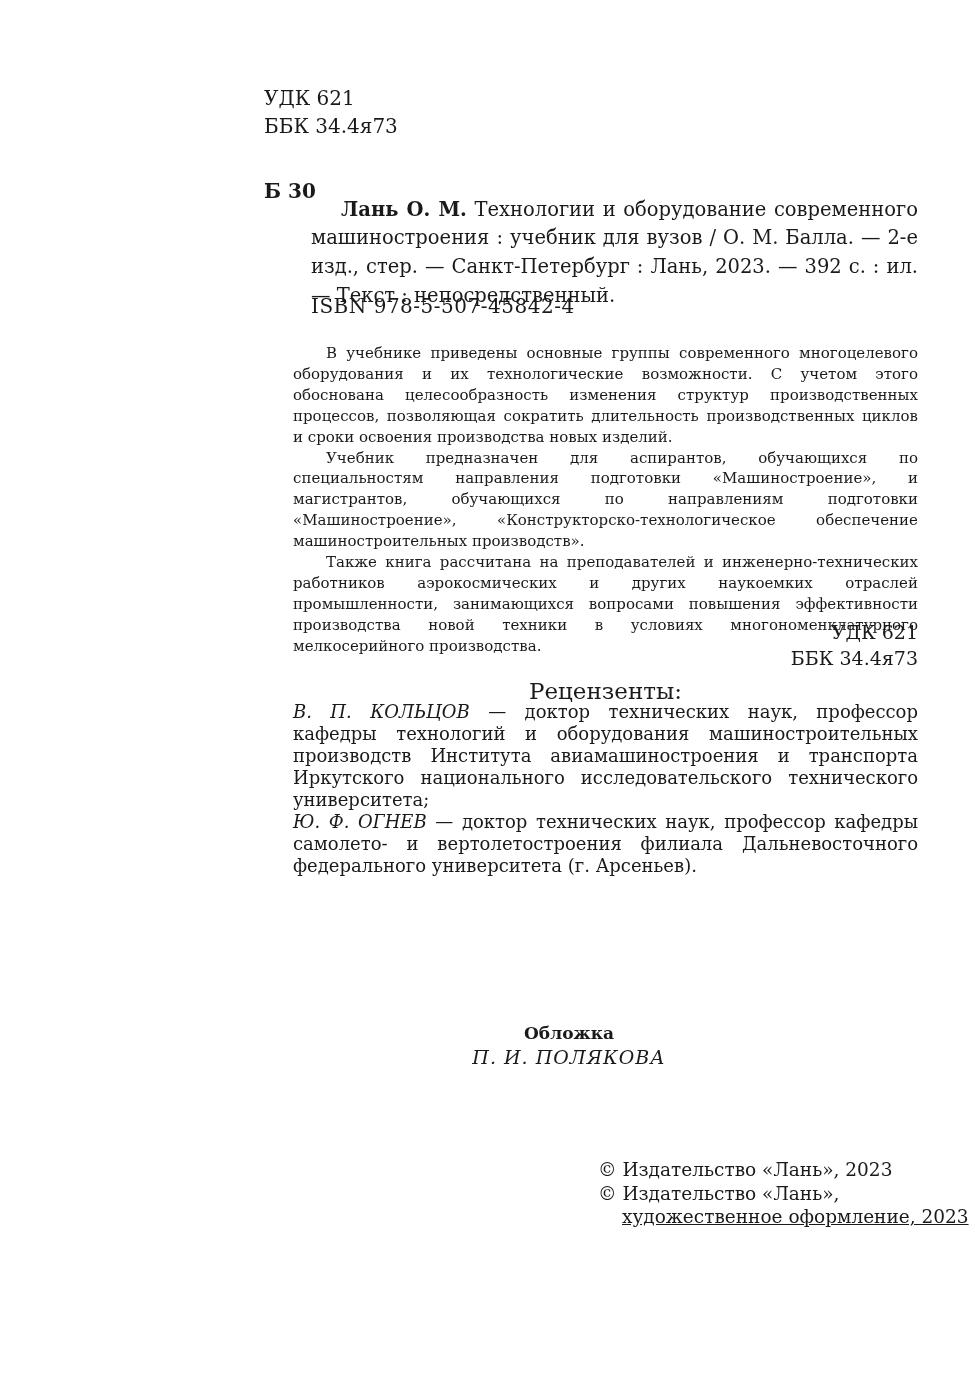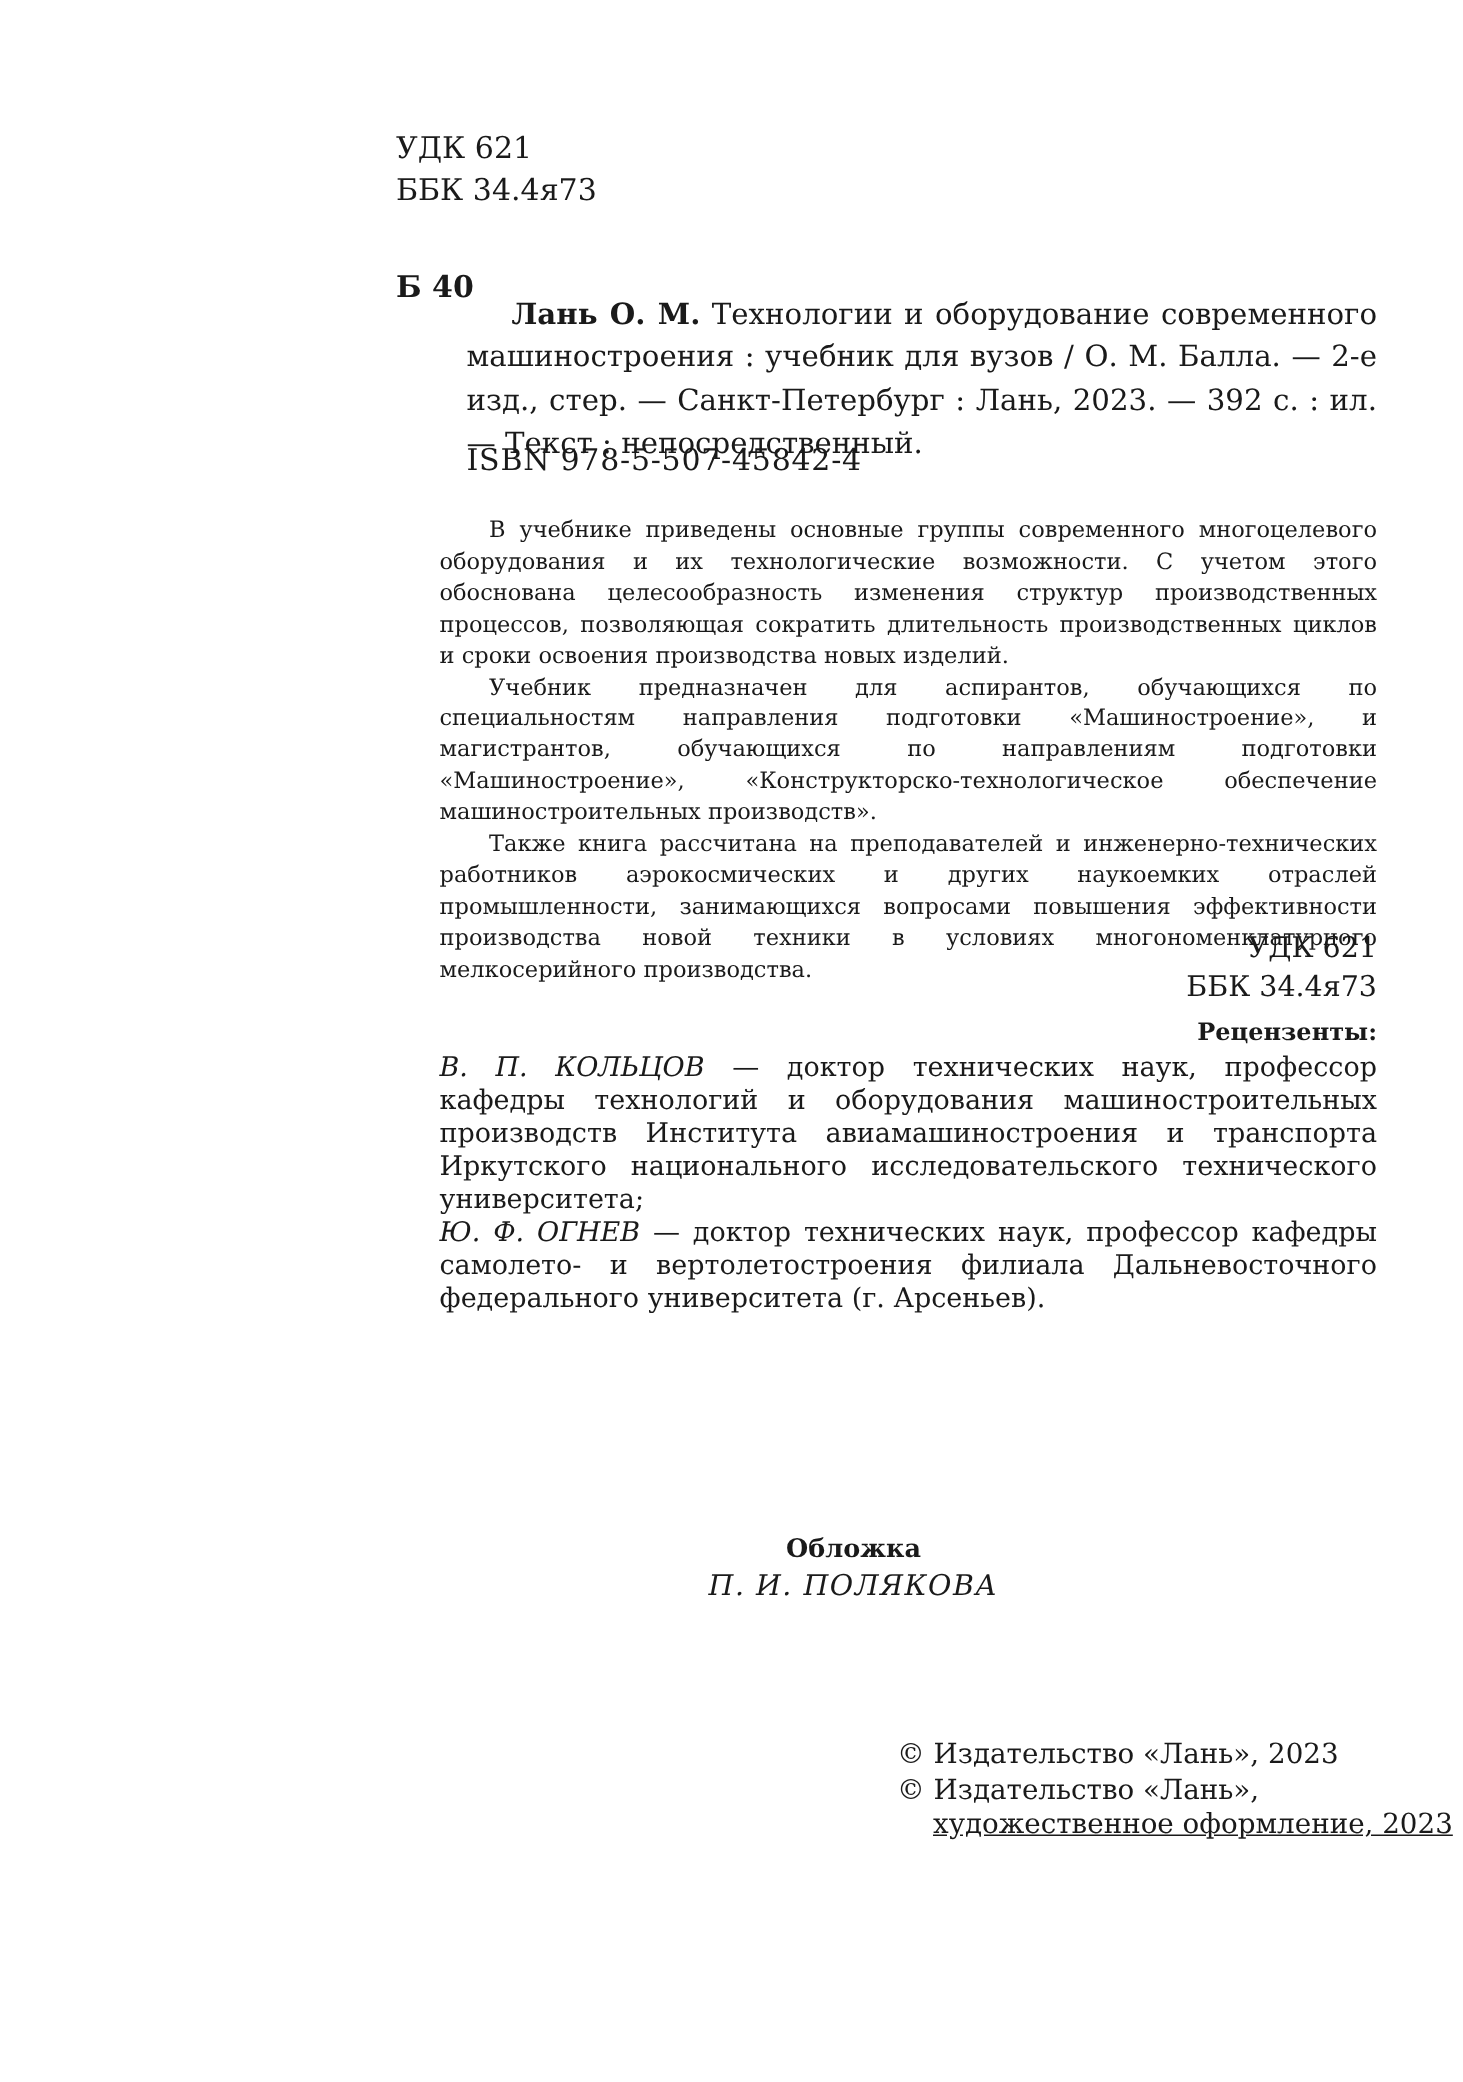--- a/index.html
+++ b/index.html
@@ -28,21 +28,21 @@
   
   .annotation{
     left:257px;top:343px;width:625px;
     font-size:15px;line-height:20.9px;
     text-align:justify;
   }
   .annotation p{margin:0;text-indent:33px;}
   
   .bottom-codes{left:601px;top:619px;width:281px;text-align:right;font-size:19px;line-height:26px;}
   
-  .rev-heading{left:257px;top:678px;width:625px;text-align:right;font-size:16px;font-weight:bold;}
+  .rev-heading{left:257px;top:678px;width:625px;text-align:center;font-size:23px;font-weight:normal;}
   .reviewers{
     left:257px;top:701px;width:625px;
     font-size:18px;line-height:22px;
     text-align:justify;
   }
   .reviewers p{margin:0;}
   .rev-name{font-style:italic;}
   
   .cover-block{left:185px;top:1022px;width:696px;text-align:center;}
   .cover-heading{font-size:17px;font-weight:bold;line-height:22px;}
@@ -54,21 +54,21 @@
 </head>
 <body>
 
 <div class="page">
 
   <div class="abs top-codes">
     <div>УДК 621</div>
     <div>ББК 34.4я73</div>
   </div>
 
-  <div class="abs catalog-label">Б 40</div>
+  <div class="abs catalog-label">Б 30</div>
   <p class="abs catalog-entry"><b>Лань О. М.</b><span> Технологии и оборудование современного машиностроения : учебник для вузов / О. М. Балла. — 2-е изд., стер. — Санкт-Петербург : Лань, 2023. — 392 с. : ил. — Текст : непосредственный.</span></p>
 
   <div class="abs isbn">ISBN 978-5-507-45842-4</div>
 
   <div class="abs annotation">
     <p>В учебнике приведены основные группы современного многоцелевого оборудования и их технологические возможности. С учетом этого обоснована целесообразность изменения структур производственных процессов, позволяющая сократить длительность производственных циклов и сроки освоения производства новых изделий.</p>
     <p>Учебник предназначен для аспирантов, обучающихся по специальностям направления подготовки «Машиностроение», и магистрантов, обучающихся по направлениям подготовки «Машиностроение», «Конструкторско-технологическое обеспечение машиностроительных производств».</p>
     <p>Также книга рассчитана на преподавателей и инженерно-технических работников аэрокосмических и других наукоемких отраслей промышленности, занимающихся вопросами повышения эффективности производства новой техники в условиях многономенклатурного мелкосерийного производства.</p>
   </div>
 

